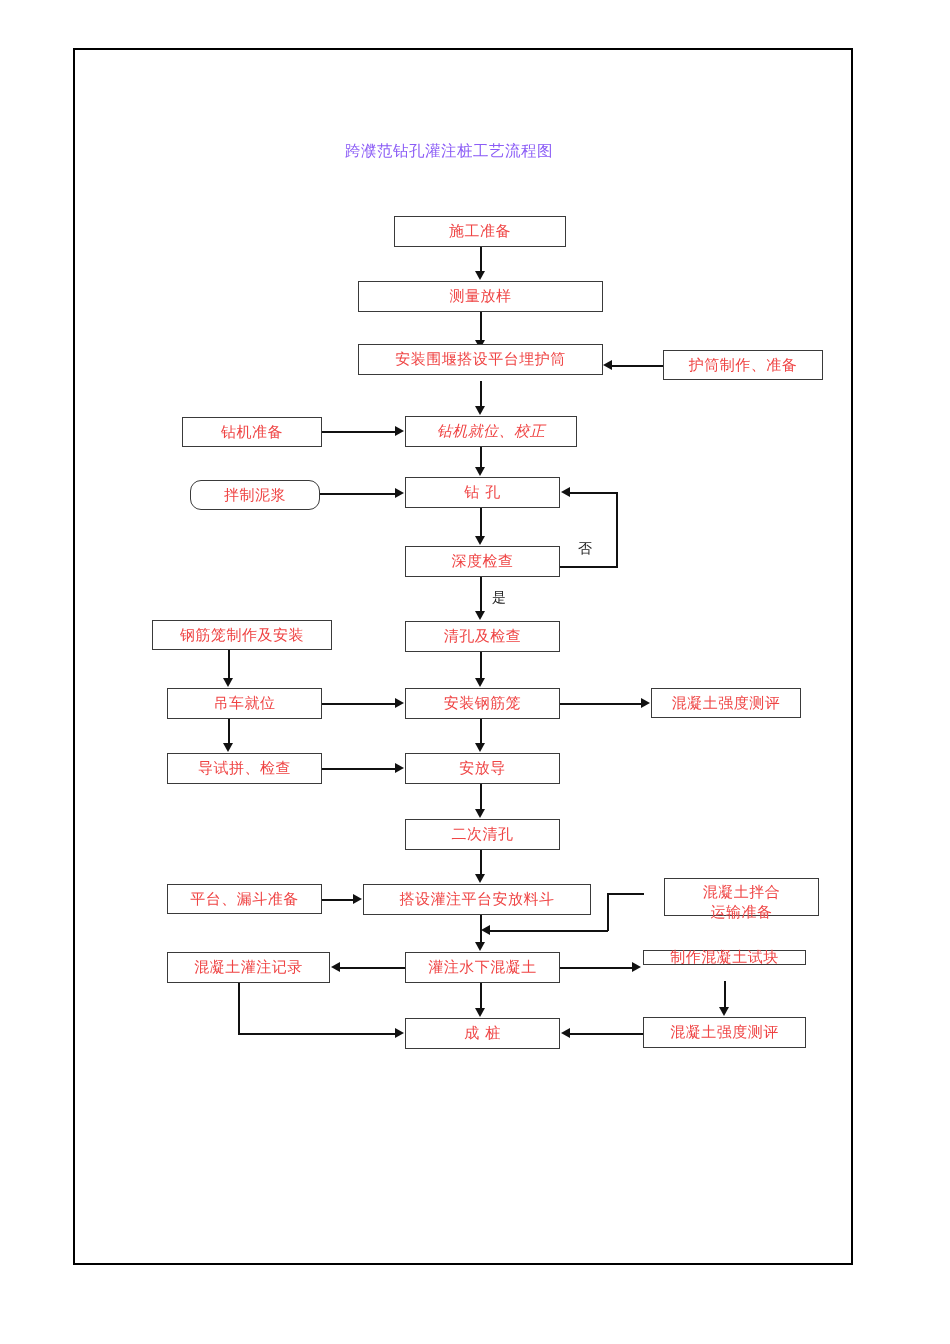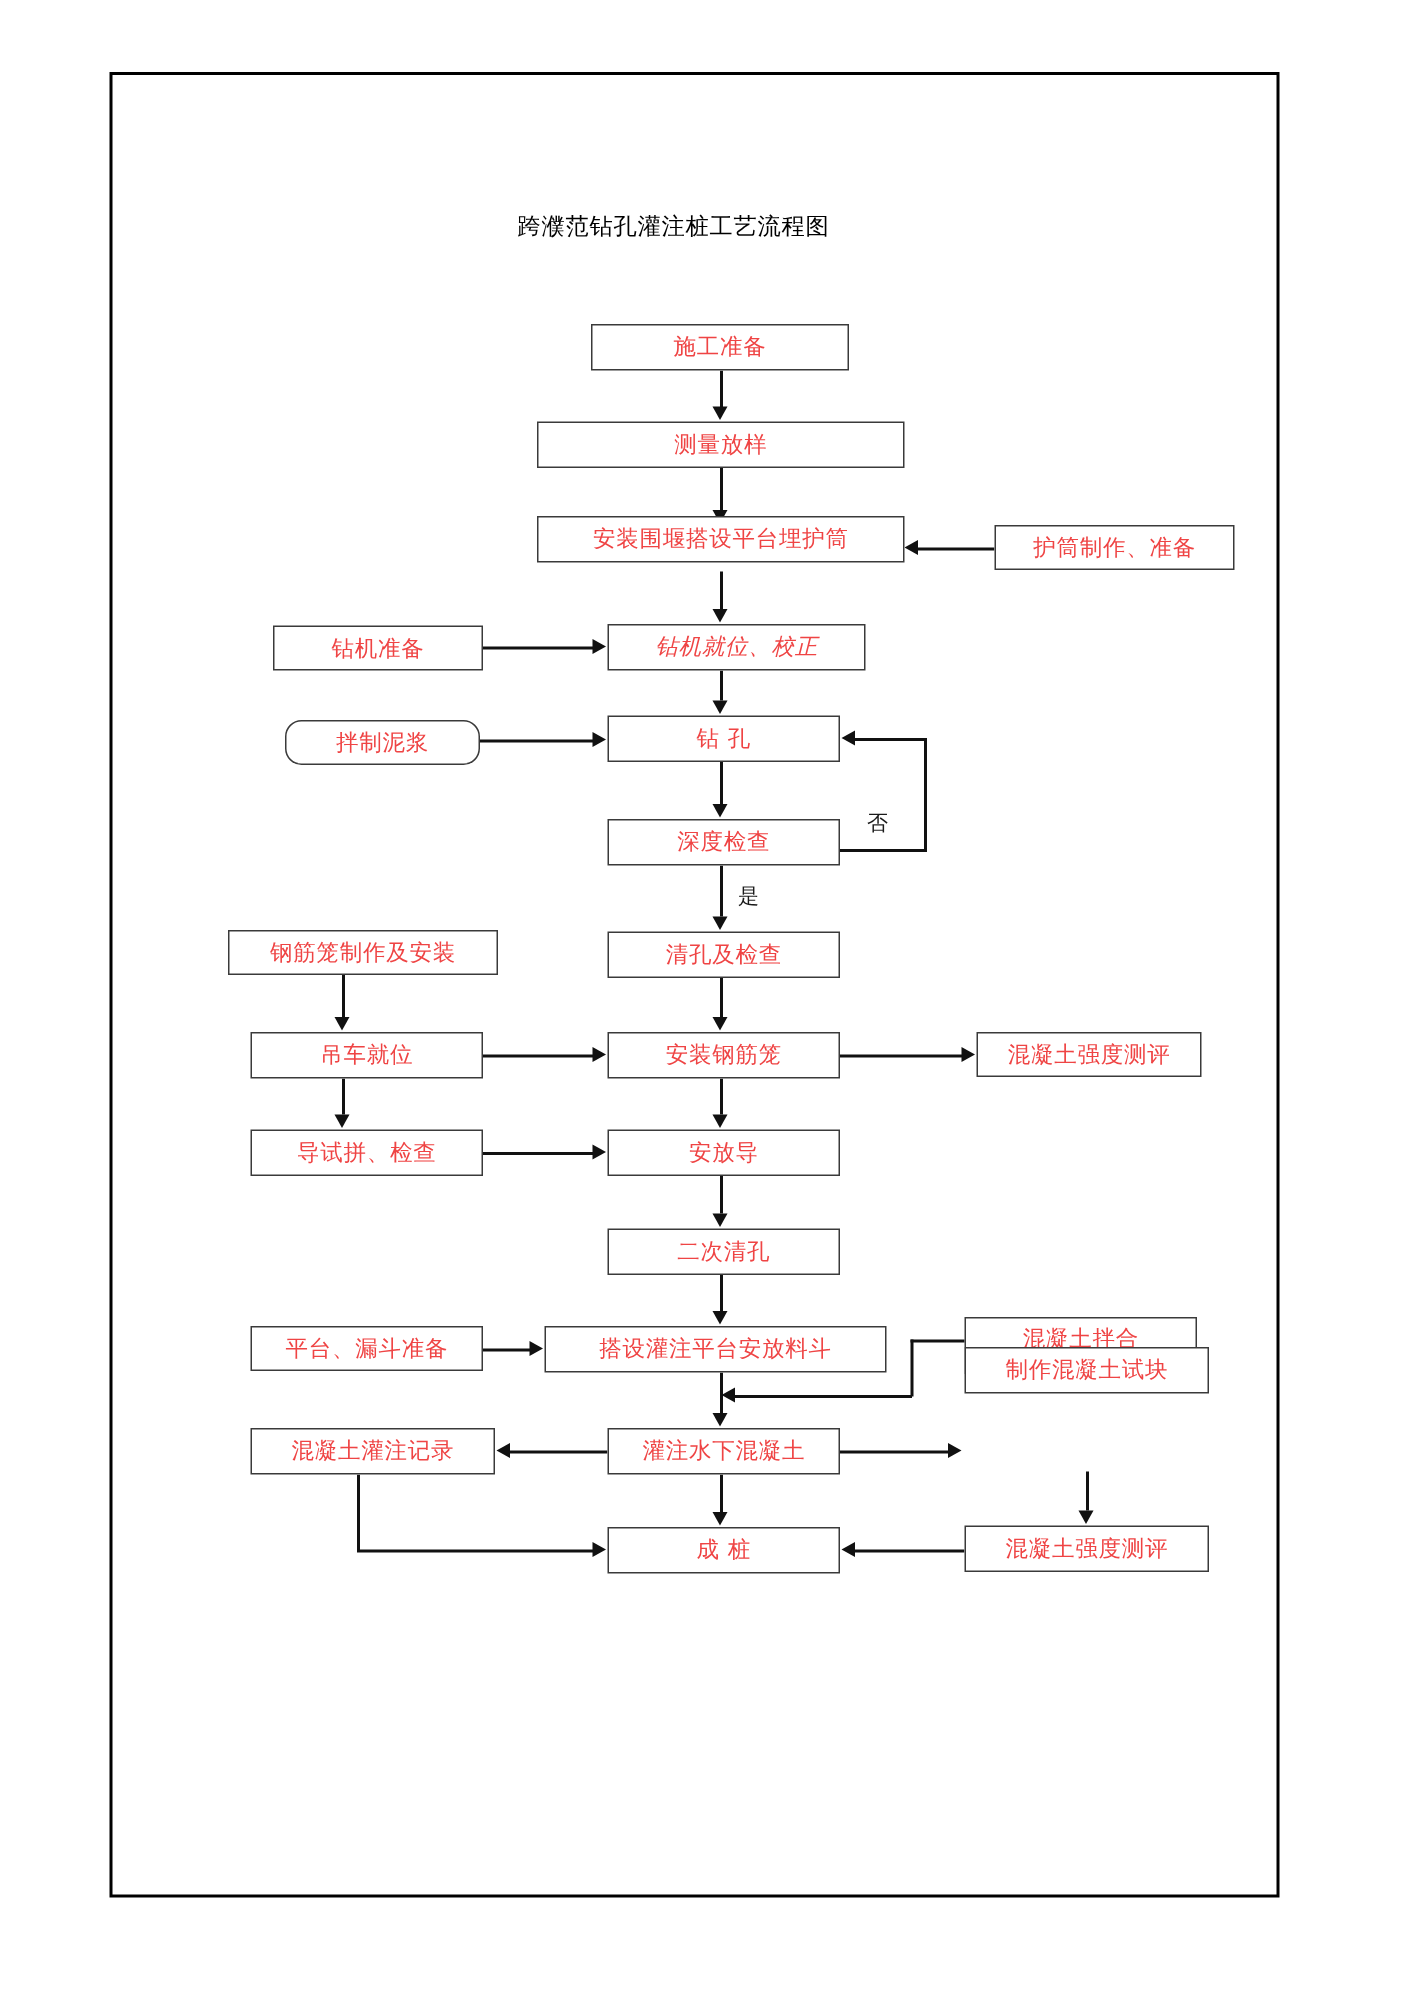--- a/index.html
+++ b/index.html
@@ -25,21 +25,21 @@
     width: 780px;
     height: 1217px;
     border: 2px solid #000000;
     box-sizing: border-box;
   }
   #title {
     position: absolute;
     left: 345px;
     top: 141px;
     font-size: 15.5px;
-    color: #000000;
+    color: #8b5cf6;
     letter-spacing: 0.5px;
     white-space: nowrap;
   }
   .node {
     position: absolute;
     box-sizing: border-box;
     border: 1.4px solid #3a3a3a;
     background: #ffffff;
     display: flex;
     align-items: center;
@@ -54,20 +54,21 @@
   .node.wide-space {
     letter-spacing: 0.5px;
   }
   .node.twoline {
     flex-direction: column;
     align-items: center;
     justify-content: flex-start;
     padding-top: 3px;
     white-space: normal;
     overflow: visible;
+    margin-left: 21px;
   }
   .node.twoline span {
     display: block;
     text-align: center;
   }
   
   .ln {
     position: absolute;
     background: #111111;
     z-index: 1;
@@ -154,21 +155,21 @@
 
   <div class="node twoline" style="left:643px;top:878px;width:155px;height:38px;">
     <span>混凝土拌合</span>
     <span>运输准备</span>
   </div>
 
   <div class="node" style="left:167px;top:952px;width:163px;height:31px;">混凝土灌注记录</div>
 
   <div class="node" style="left:405px;top:952px;width:155px;height:31px;">灌注水下混凝土</div>
 
-  <div class="node" style="left:643px;top:898px;width:163px;height:31px;">制作混凝土试块</div>
+  <div class="node" style="left:643px;top:950px;width:163px;height:15px;">制作混凝土试块</div>
 
   <div class="node wide-space" style="left:405px;top:1018px;width:155px;height:31px;">成    桩</div>
 
   <div class="node" style="left:643px;top:1017px;width:163px;height:31px;">混凝土强度测评</div>
 
   <div class="edgelabel" style="left:578px;top:540px;">否</div>
   <div class="edgelabel" style="left:492px;top:589px;">是</div>
 
   <div class="ln v" style="left:480px;top:247px;height:25px;"></div>
   <div class="arw down" style="left:475px;top:271px;"></div>

